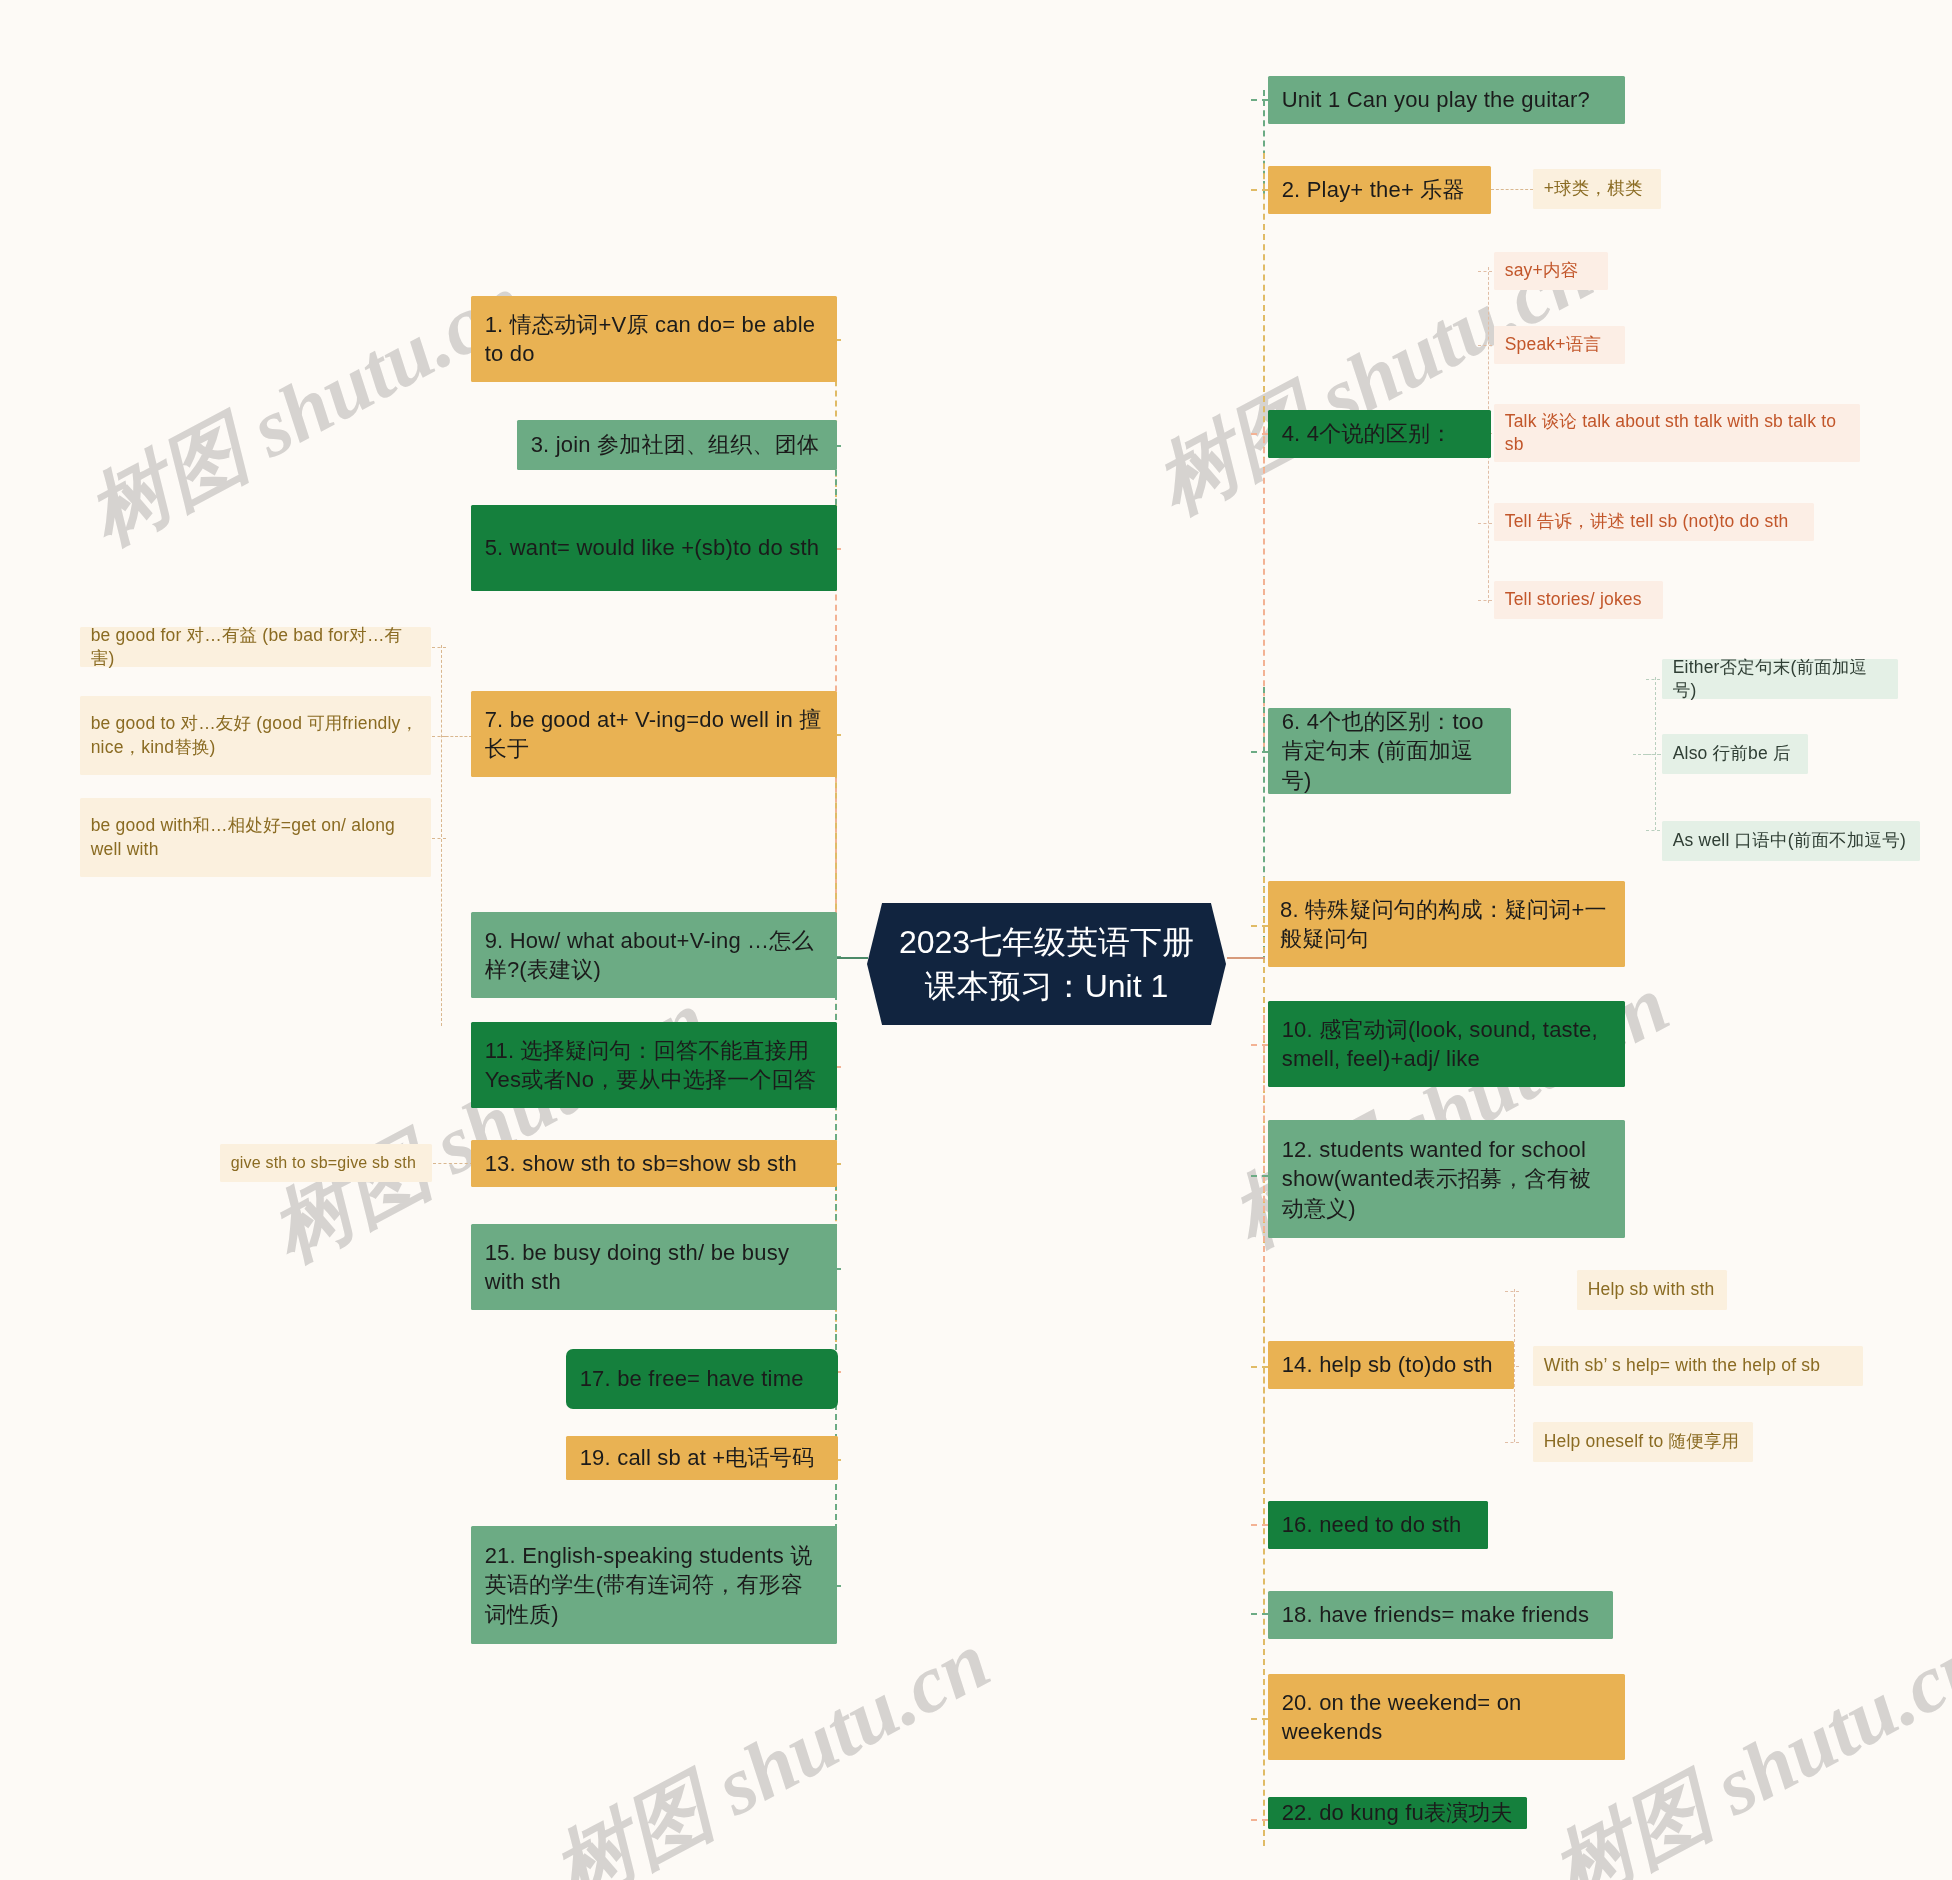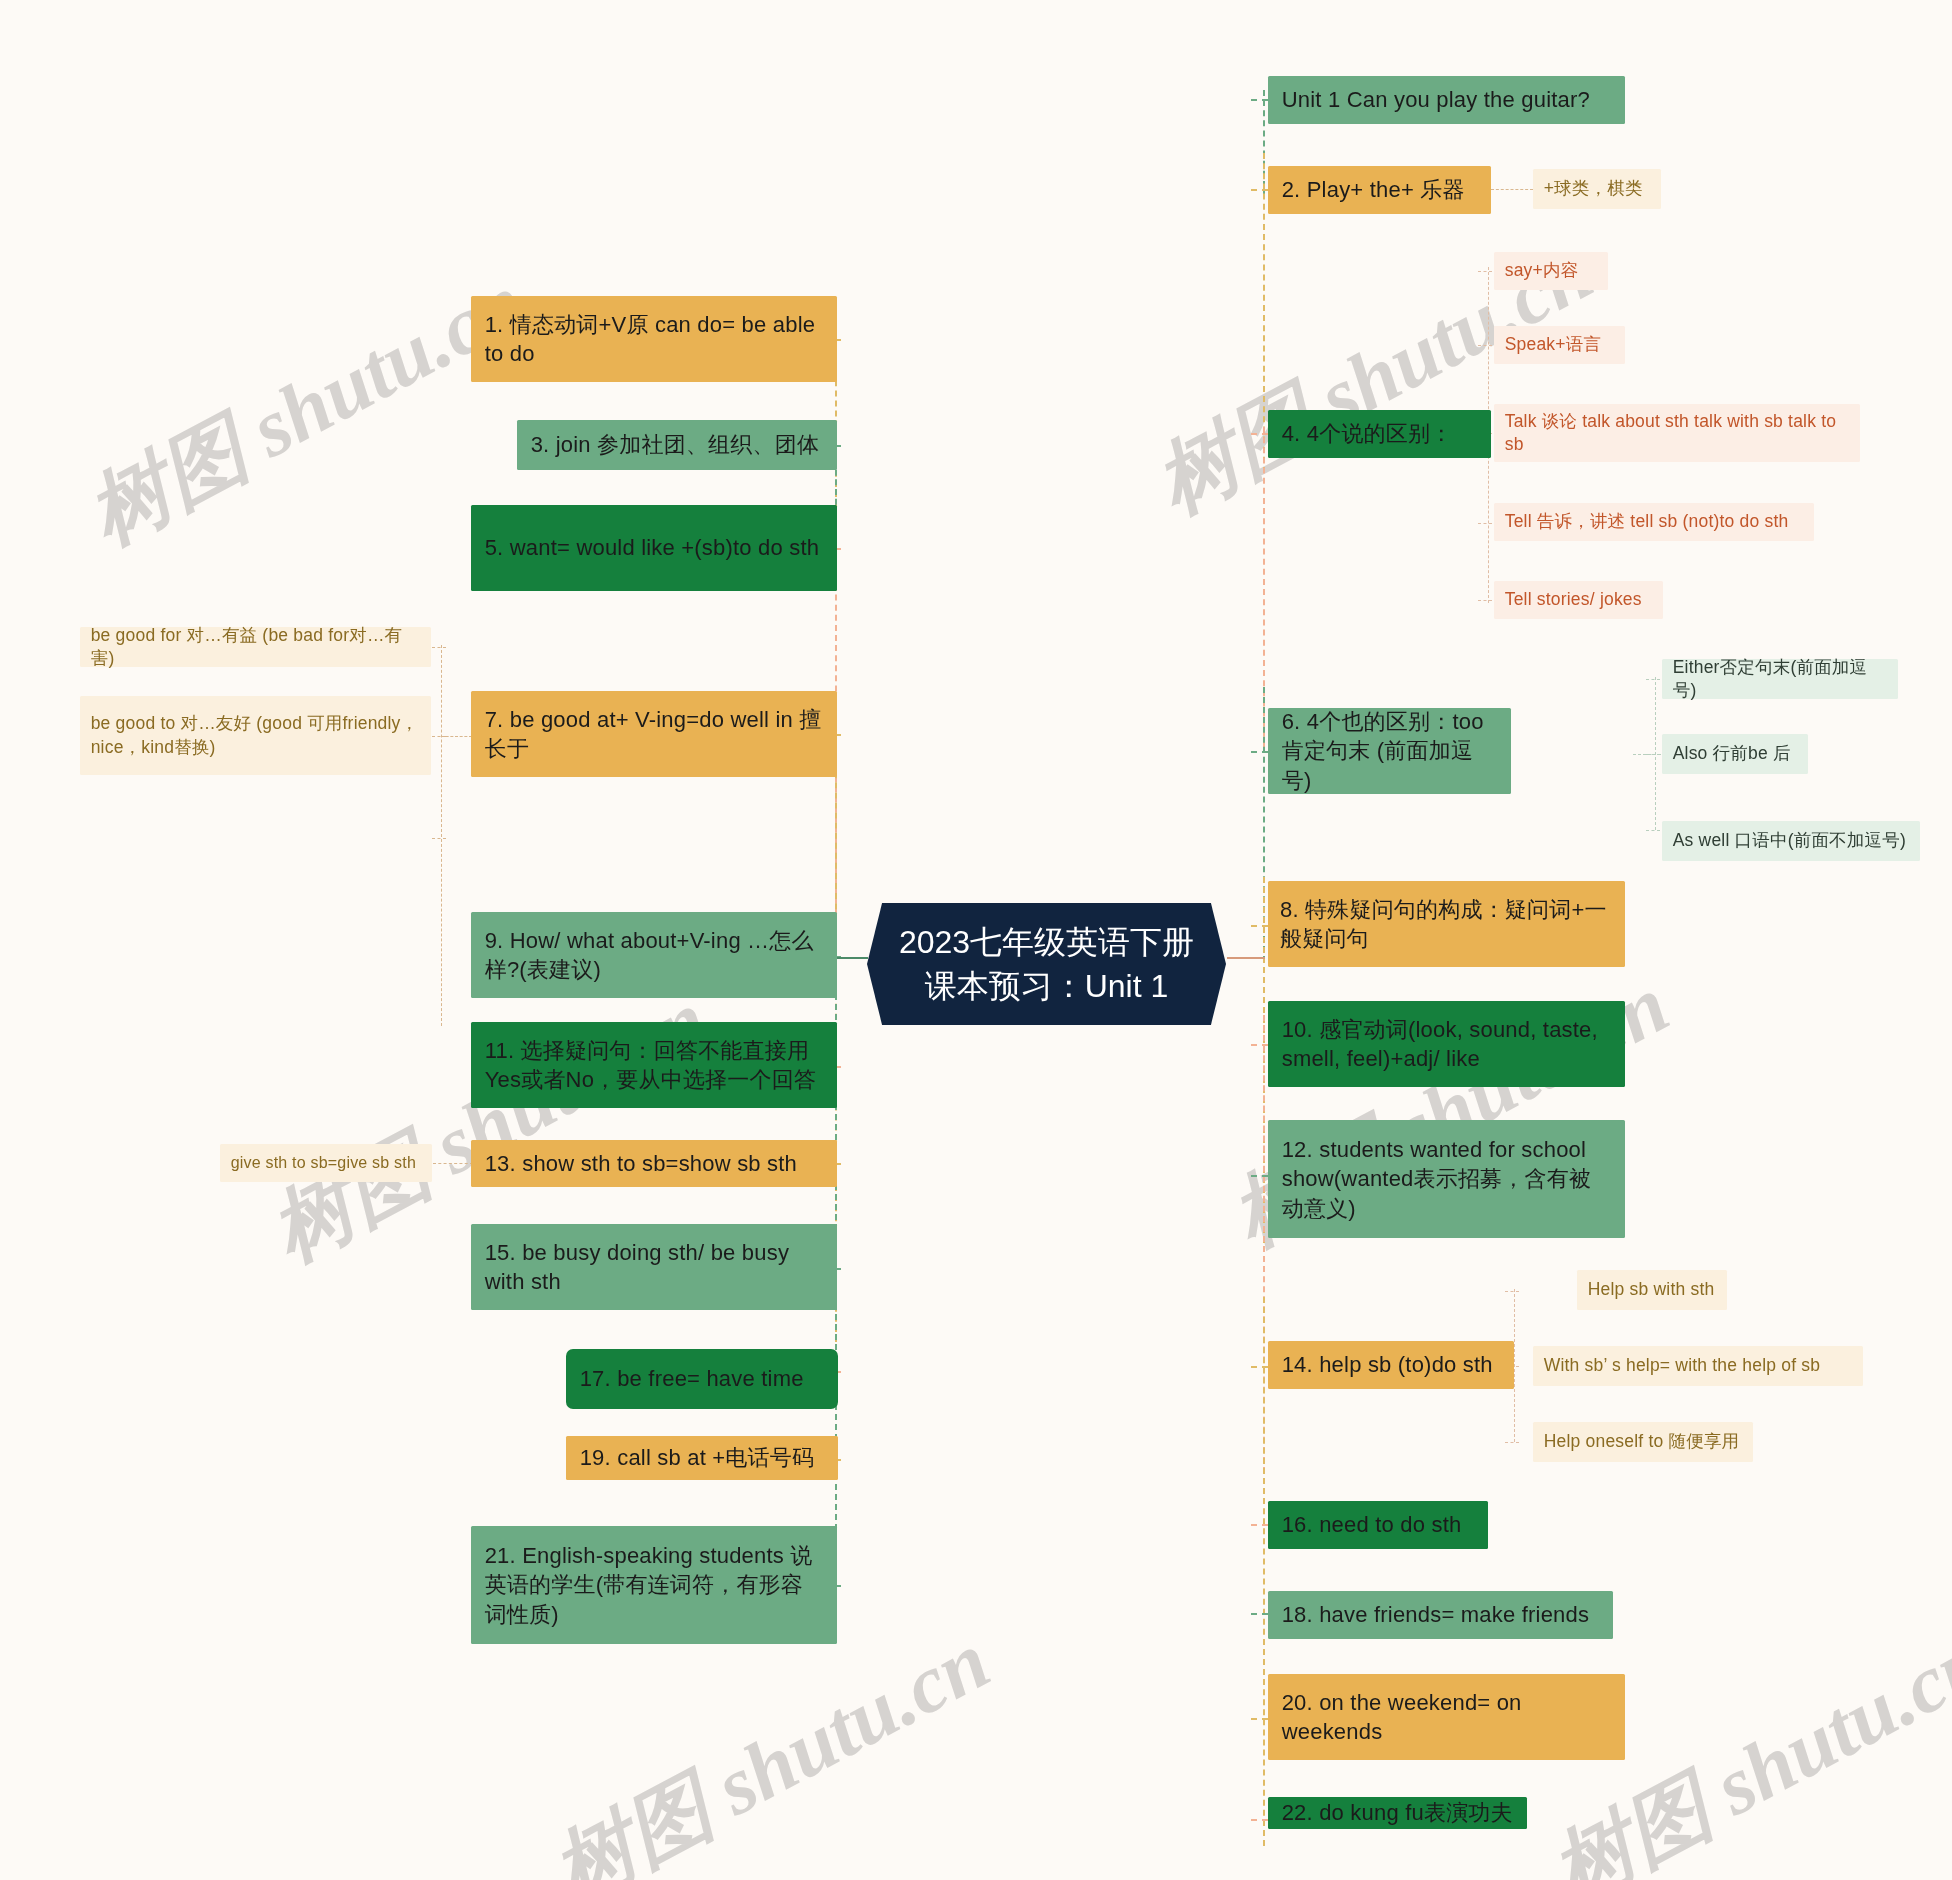--- a/index.html
+++ b/index.html
@@ -182,20 +182,23 @@
 
   <div class="node lvl1 c-orange" style="left:471px;top:691px;width:366px;height:86px;">
     <span>7. be good at+ V-ing=do well in 擅长于</span>
   </div>
   <div class="node lvl2 s-cream" style="left:80px;top:627px;width:351px;height:40px;">
     <span>be good for 对…有益 (be bad for对…有害)</span>
   </div>
   <div class="node lvl2 s-cream" style="left:80px;top:696px;width:351px;height:79px;">
     <span>be good to 对…友好 (good 可用friendly，nice，kind替换)</span>
   </div>
+  <div class="node lvl2 s-cream" style="left:80px;top:798px;width:351px;height:79px;">
+    <span>be good with和…相处好=get on/ along well with</span>
+  </div>
 
   <div class="node lvl1 c-green" style="left:471px;top:912px;width:366px;height:86px;">
     <span>9. How/ what about+V-ing …怎么样?(表建议)</span>
   </div>
 
   <div class="node lvl1 c-salmon" style="left:471px;top:1022px;width:366px;height:86px;">
     <span>11. 选择疑问句：回答不能直接用Yes或者No，要从中选择一个回答</span>
   </div>
 
   <div class="node lvl1 c-orange" style="left:471px;top:1140px;width:366px;height:47px;">

